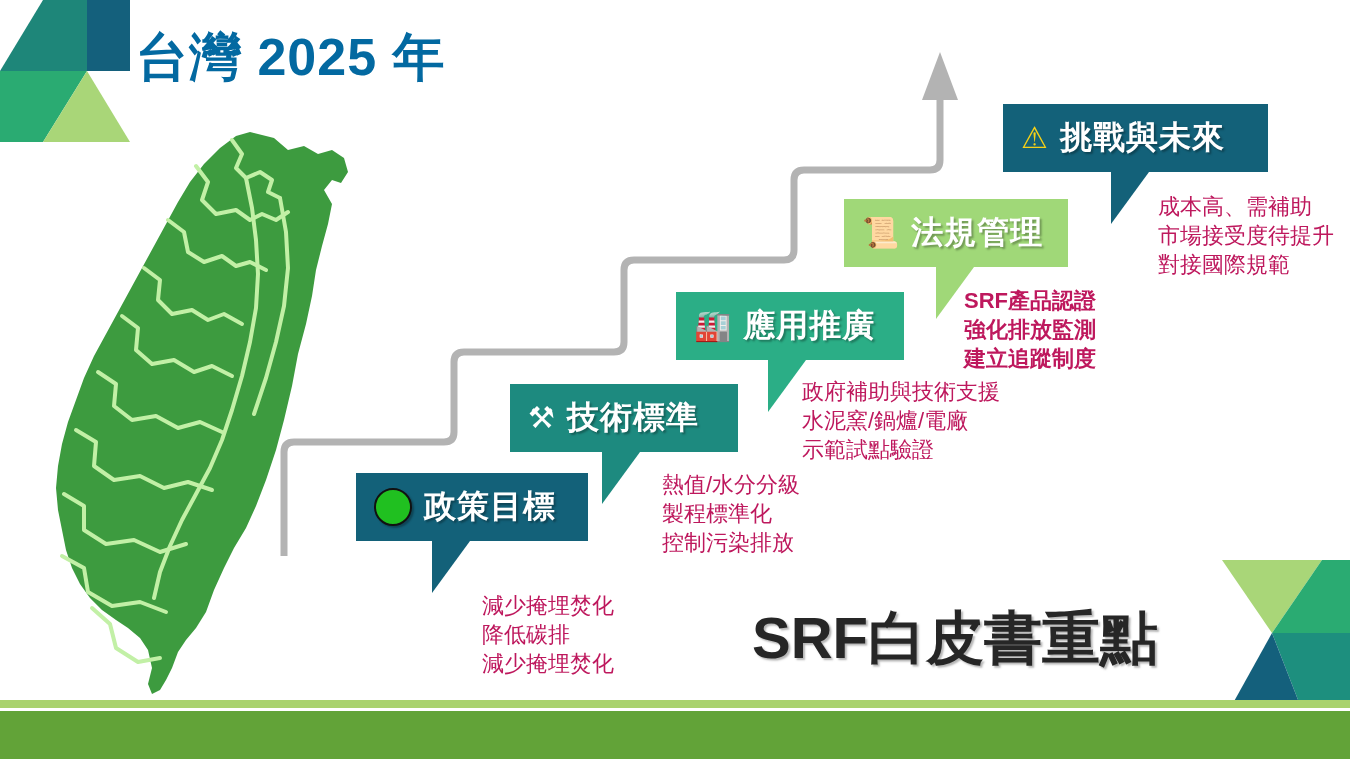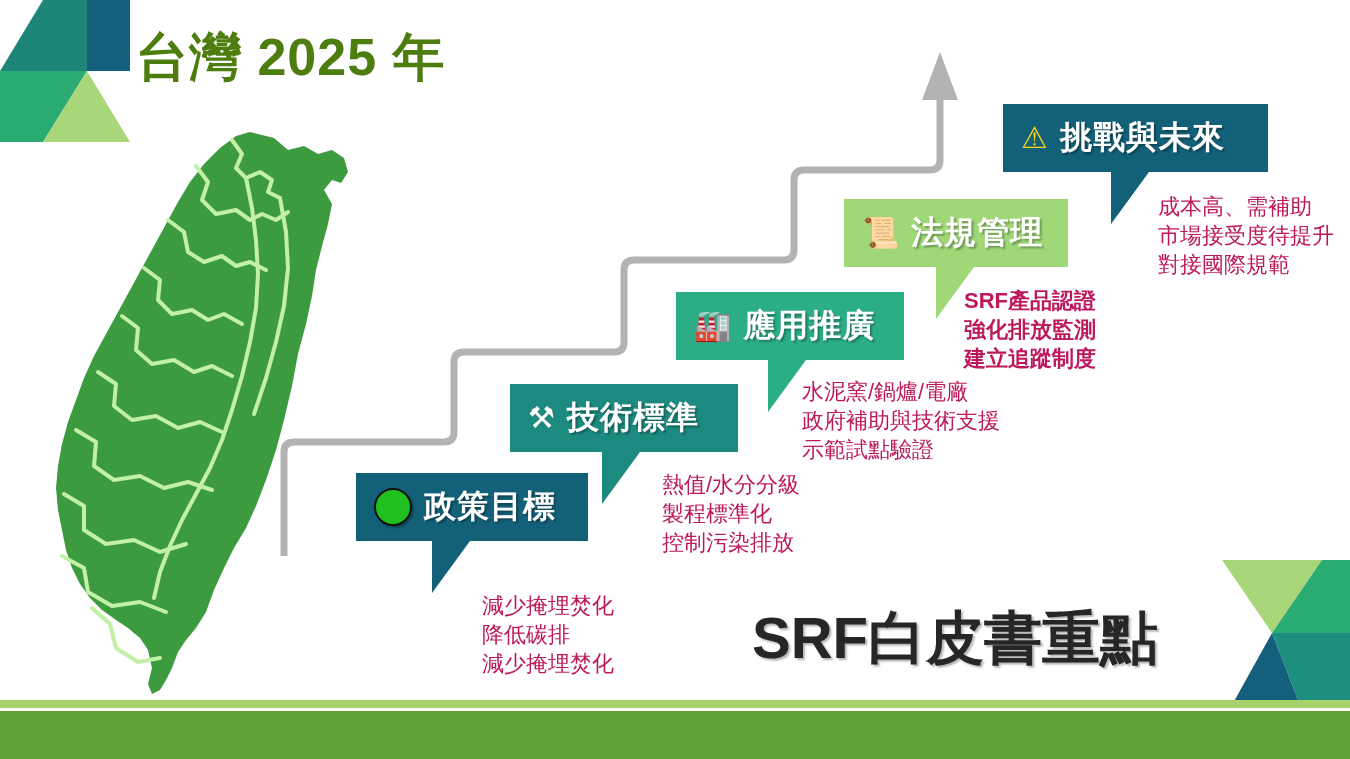--- a/index.html
+++ b/index.html
@@ -37,21 +37,21 @@
     background: #62a338;
   }
 
   
   .headline {
     position: absolute;
     left: 136px;
     top: 23px;
     font-size: 52px;
     font-weight: bold;
-    color: #4d7c0f;
+    color: #0369a1;
     letter-spacing: 1px;
     white-space: nowrap;
   }
   .footline {
     position: absolute;
     left: 752px;
     top: 600px;
     font-size: 58px;
     font-weight: bold;
     color: #262626;
@@ -220,22 +220,22 @@
   </div>
 
   <div class="step" style="left:676px; top:292px;">
     <div class="banner" style="background:#2bae86; width:228px;">
       <span class="b-icon">🏭</span>
       <span class="b-label">應用推廣</span>
     </div>
     <div class="tail" style="left:92px; top:68px; border-left:38px solid #2bae86; border-bottom:52px solid transparent;"></div>
   </div>
   <div class="caption" style="left:802px; top:377px;">
+    <div>政府補助與技術支援</div>
     <div>水泥窯/鍋爐/電廠</div>
-    <div>政府補助與技術支援</div>
     <div>示範試點驗證</div>
   </div>
 
   <div class="step" style="left:844px; top:199px;">
     <div class="banner" style="background:#a0d878; width:224px;">
       <span class="b-icon">📜</span>
       <span class="b-label">法規管理</span>
     </div>
     <div class="tail" style="left:92px; top:68px; border-left:38px solid #a0d878; border-bottom:52px solid transparent;"></div>
   </div>

